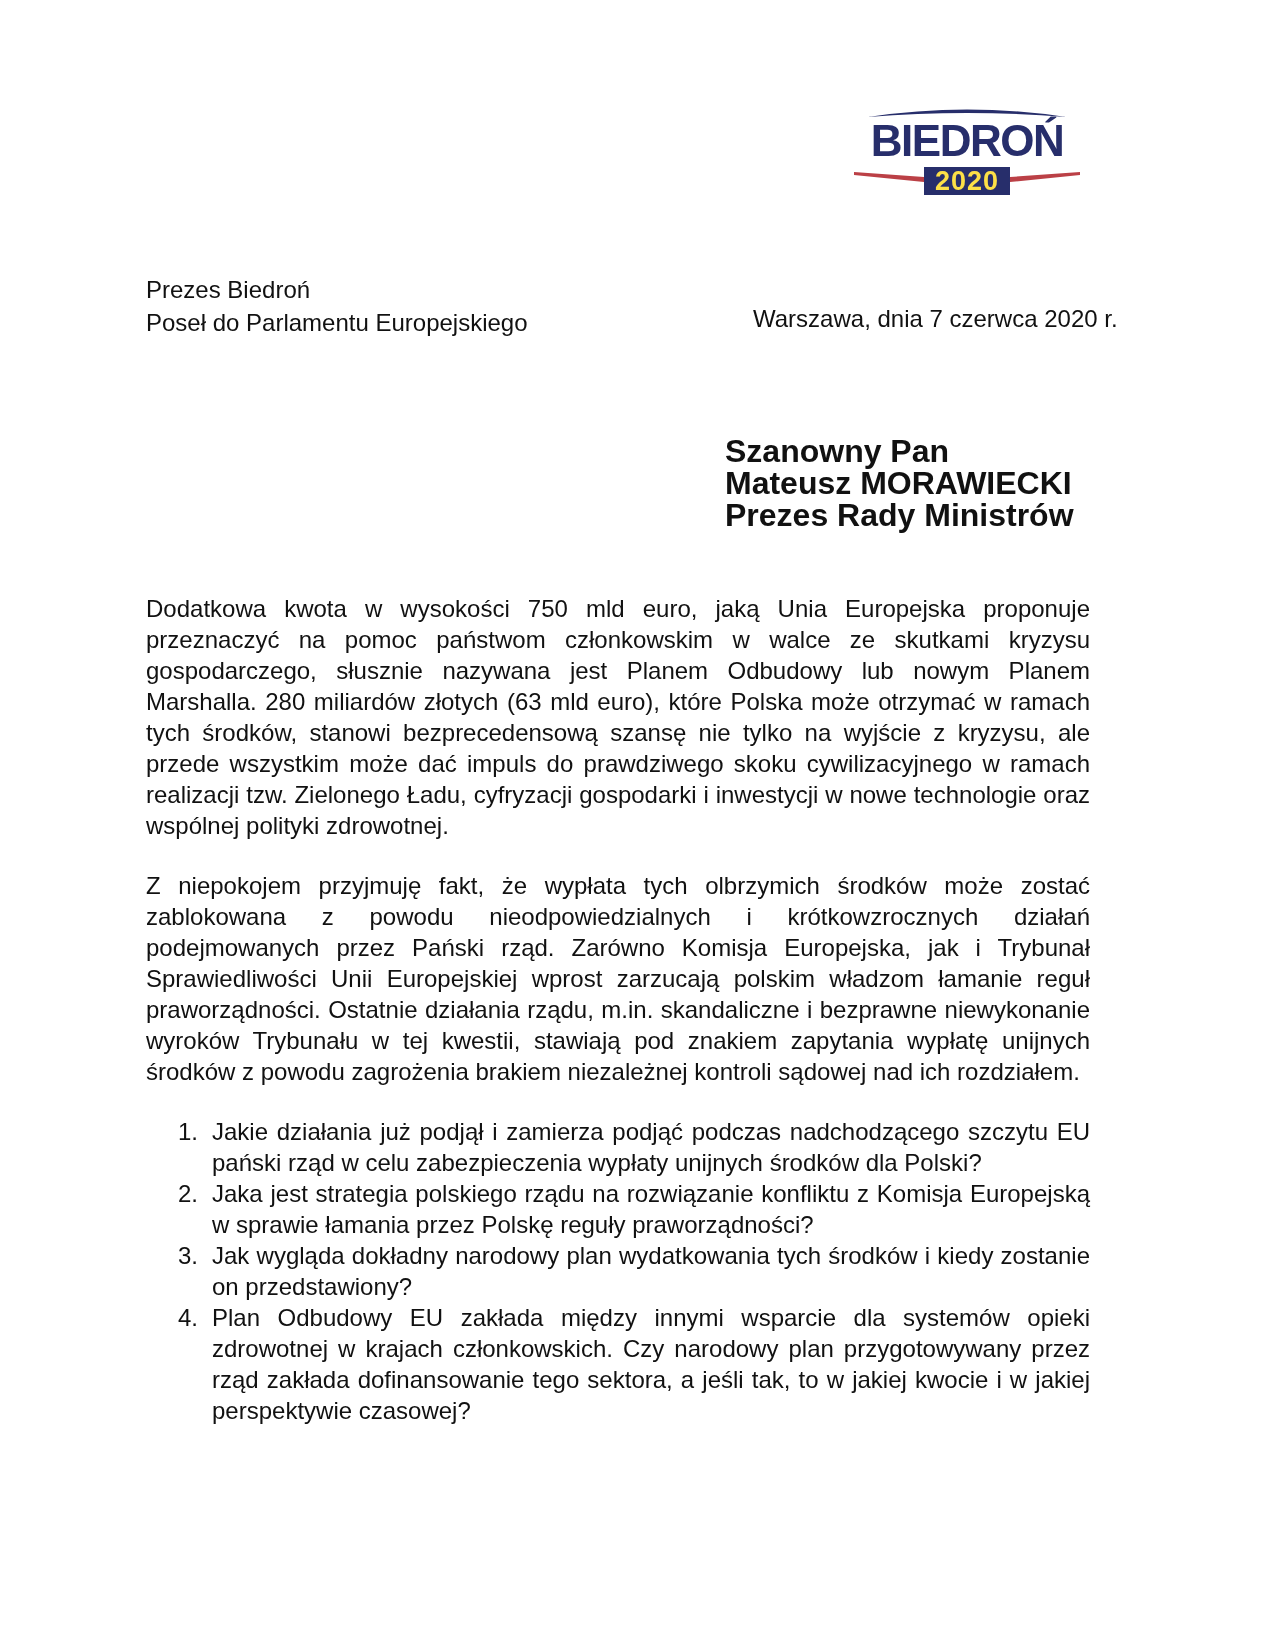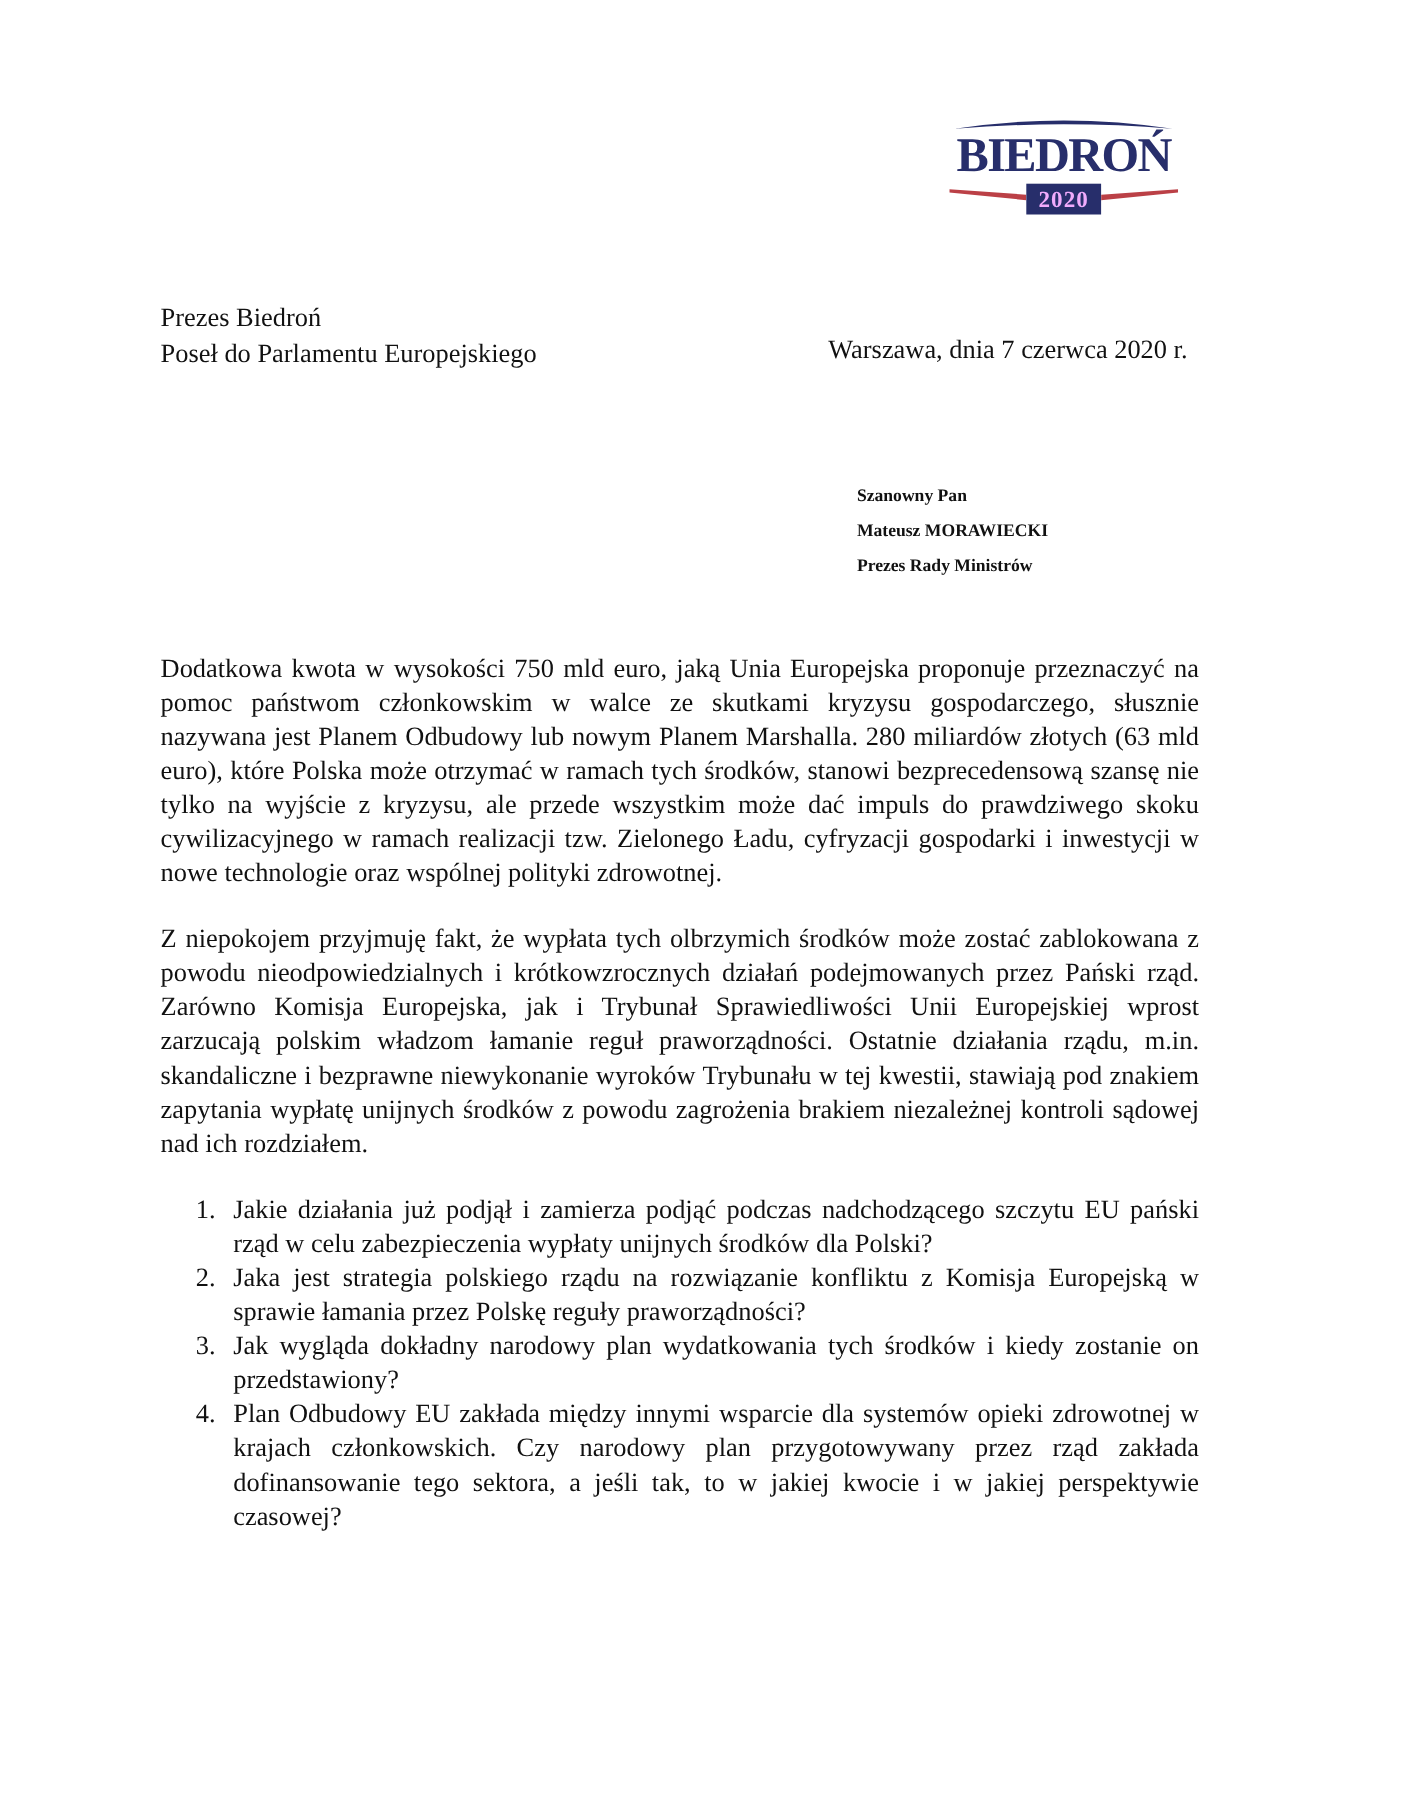--- a/index.html
+++ b/index.html
@@ -5,21 +5,21 @@
   html, body {
     margin: 0;
     padding: 0;
     background: #ffffff;
   }
   .page {
     position: relative;
     width: 1275px;
     height: 1570px;
     background: #ffffff;
-    font-family: Liberation Serif, serif;
+    font-family: Liberation Sans, sans-serif;
     color: #111111;
     overflow: hidden;
   }
 
   
   .logo {
     position: absolute;
     left: 860px;
     top: 104px;
     width: 214px;
@@ -40,23 +40,23 @@
   .logo-bottom {
     display: flex;
     align-items: flex-start;
     justify-content: center;
     margin-top: 4px;
   }
   .logo-stripe { margin-top: 4px; flex: 0 0 auto; }
   .logo-badge {
     flex: 0 0 auto;
     background: var(--navy);
-    color: #f0abfc;
+    color: #fde047;
     font-weight: 700;
-    font-size: 21px;
+    font-size: 27px;
     line-height: 28px;
     height: 28px;
     padding: 0 11px;
     letter-spacing: 1px;
   }
 
   
   .dateline {
     position: absolute;
     left: 753px;
@@ -68,23 +68,23 @@
   }
   .sender {
     position: absolute;
     left: 146px;
     top: 273px;
     font-size: 24px;
     line-height: 33px;
   }
   .recipient {
     position: absolute;
-    left: 779px;
+    left: 725px;
     top: 435px;
-    font-size: 16px;
+    font-size: 32px;
     line-height: 32px;
     font-weight: 700;
   }
 
   
   .body-text {
     position: absolute;
     left: 146px;
     top: 593px;
     width: 944px;

